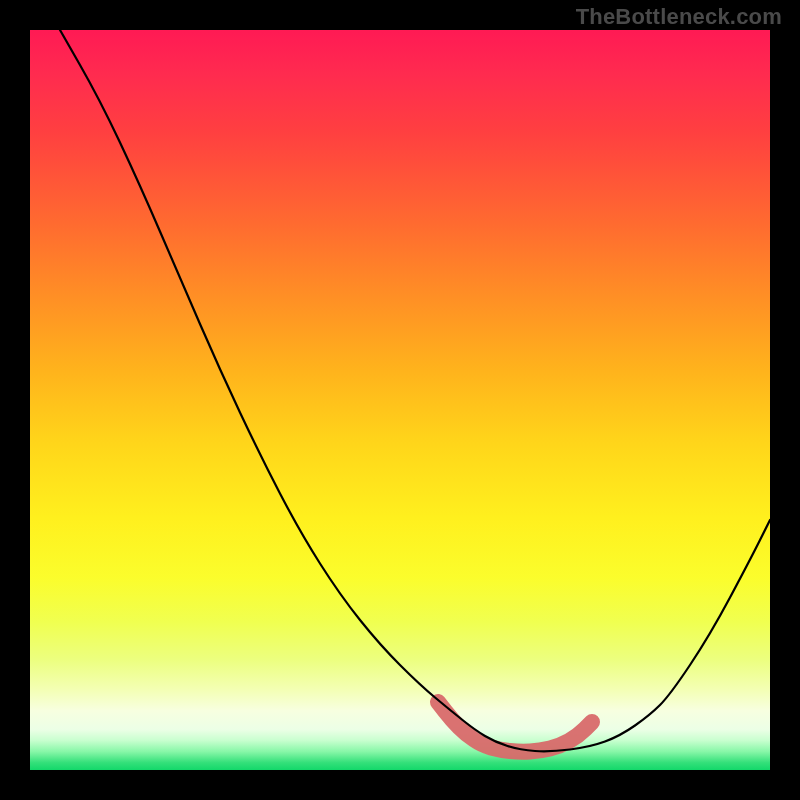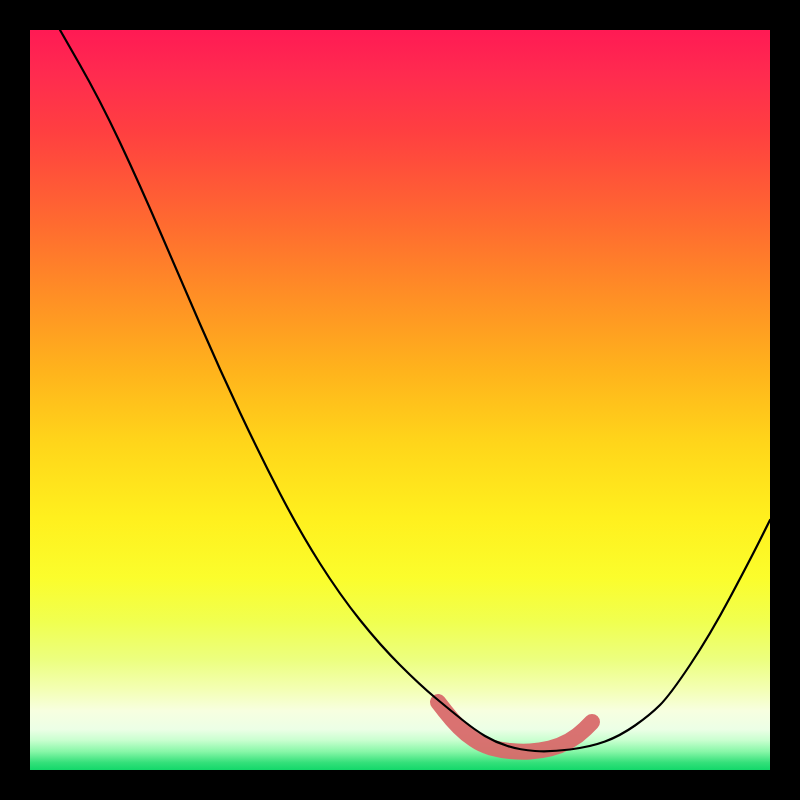--- a/index.html
+++ b/index.html
@@ -76,20 +76,21 @@
     stroke-width: 16;
     stroke-linecap: round;
     stroke-linejoin: round;
     opacity: 0.95;
   }
 </style>
 </head>
 <body>
 
 <div class="stage">
+  <div class="watermark">TheBottleneck.com</div>
 
   <div class="plot">
     <svg class="curves" viewBox="0 0 740 740" preserveAspectRatio="none">
       <path id="pink-path" class="pink-line" d="M 408 672 Q 408 672 415 681 Q 422 690 429 697 Q 436 704 444 709.5 Q 452 715 461 717.5 Q 470 720 480 721 Q 490 722 500 721.5 Q 510 721 520 718.5 Q 530 716 539 711 Q 548 706 555 699 L 562 692"></path>
       <path id="black-path" class="black-line" d="M 30 0 Q 30 0 50 35 Q 70 70 90 112.5 Q 110 155 130 201.5 Q 150 248 170 294 Q 190 340 210 382.5 Q 230 425 250 463.5 Q 270 502 290 533.5 Q 310 565 330 590 Q 350 615 370 635 Q 390 655 405 667.5 Q 420 680 432.5 690 Q 445 700 455 706 Q 465 712 477.5 716 Q 490 720 505 721 Q 520 722 540 719.5 Q 560 717 575 711.5 Q 590 706 605 695.5 Q 620 685 630 675 Q 640 665 660 635 Q 680 605 700 567.5 Q 720 530 730 510 L 740 490"></path>
     </svg>
   </div>
 </div>
 
 </body></html>

